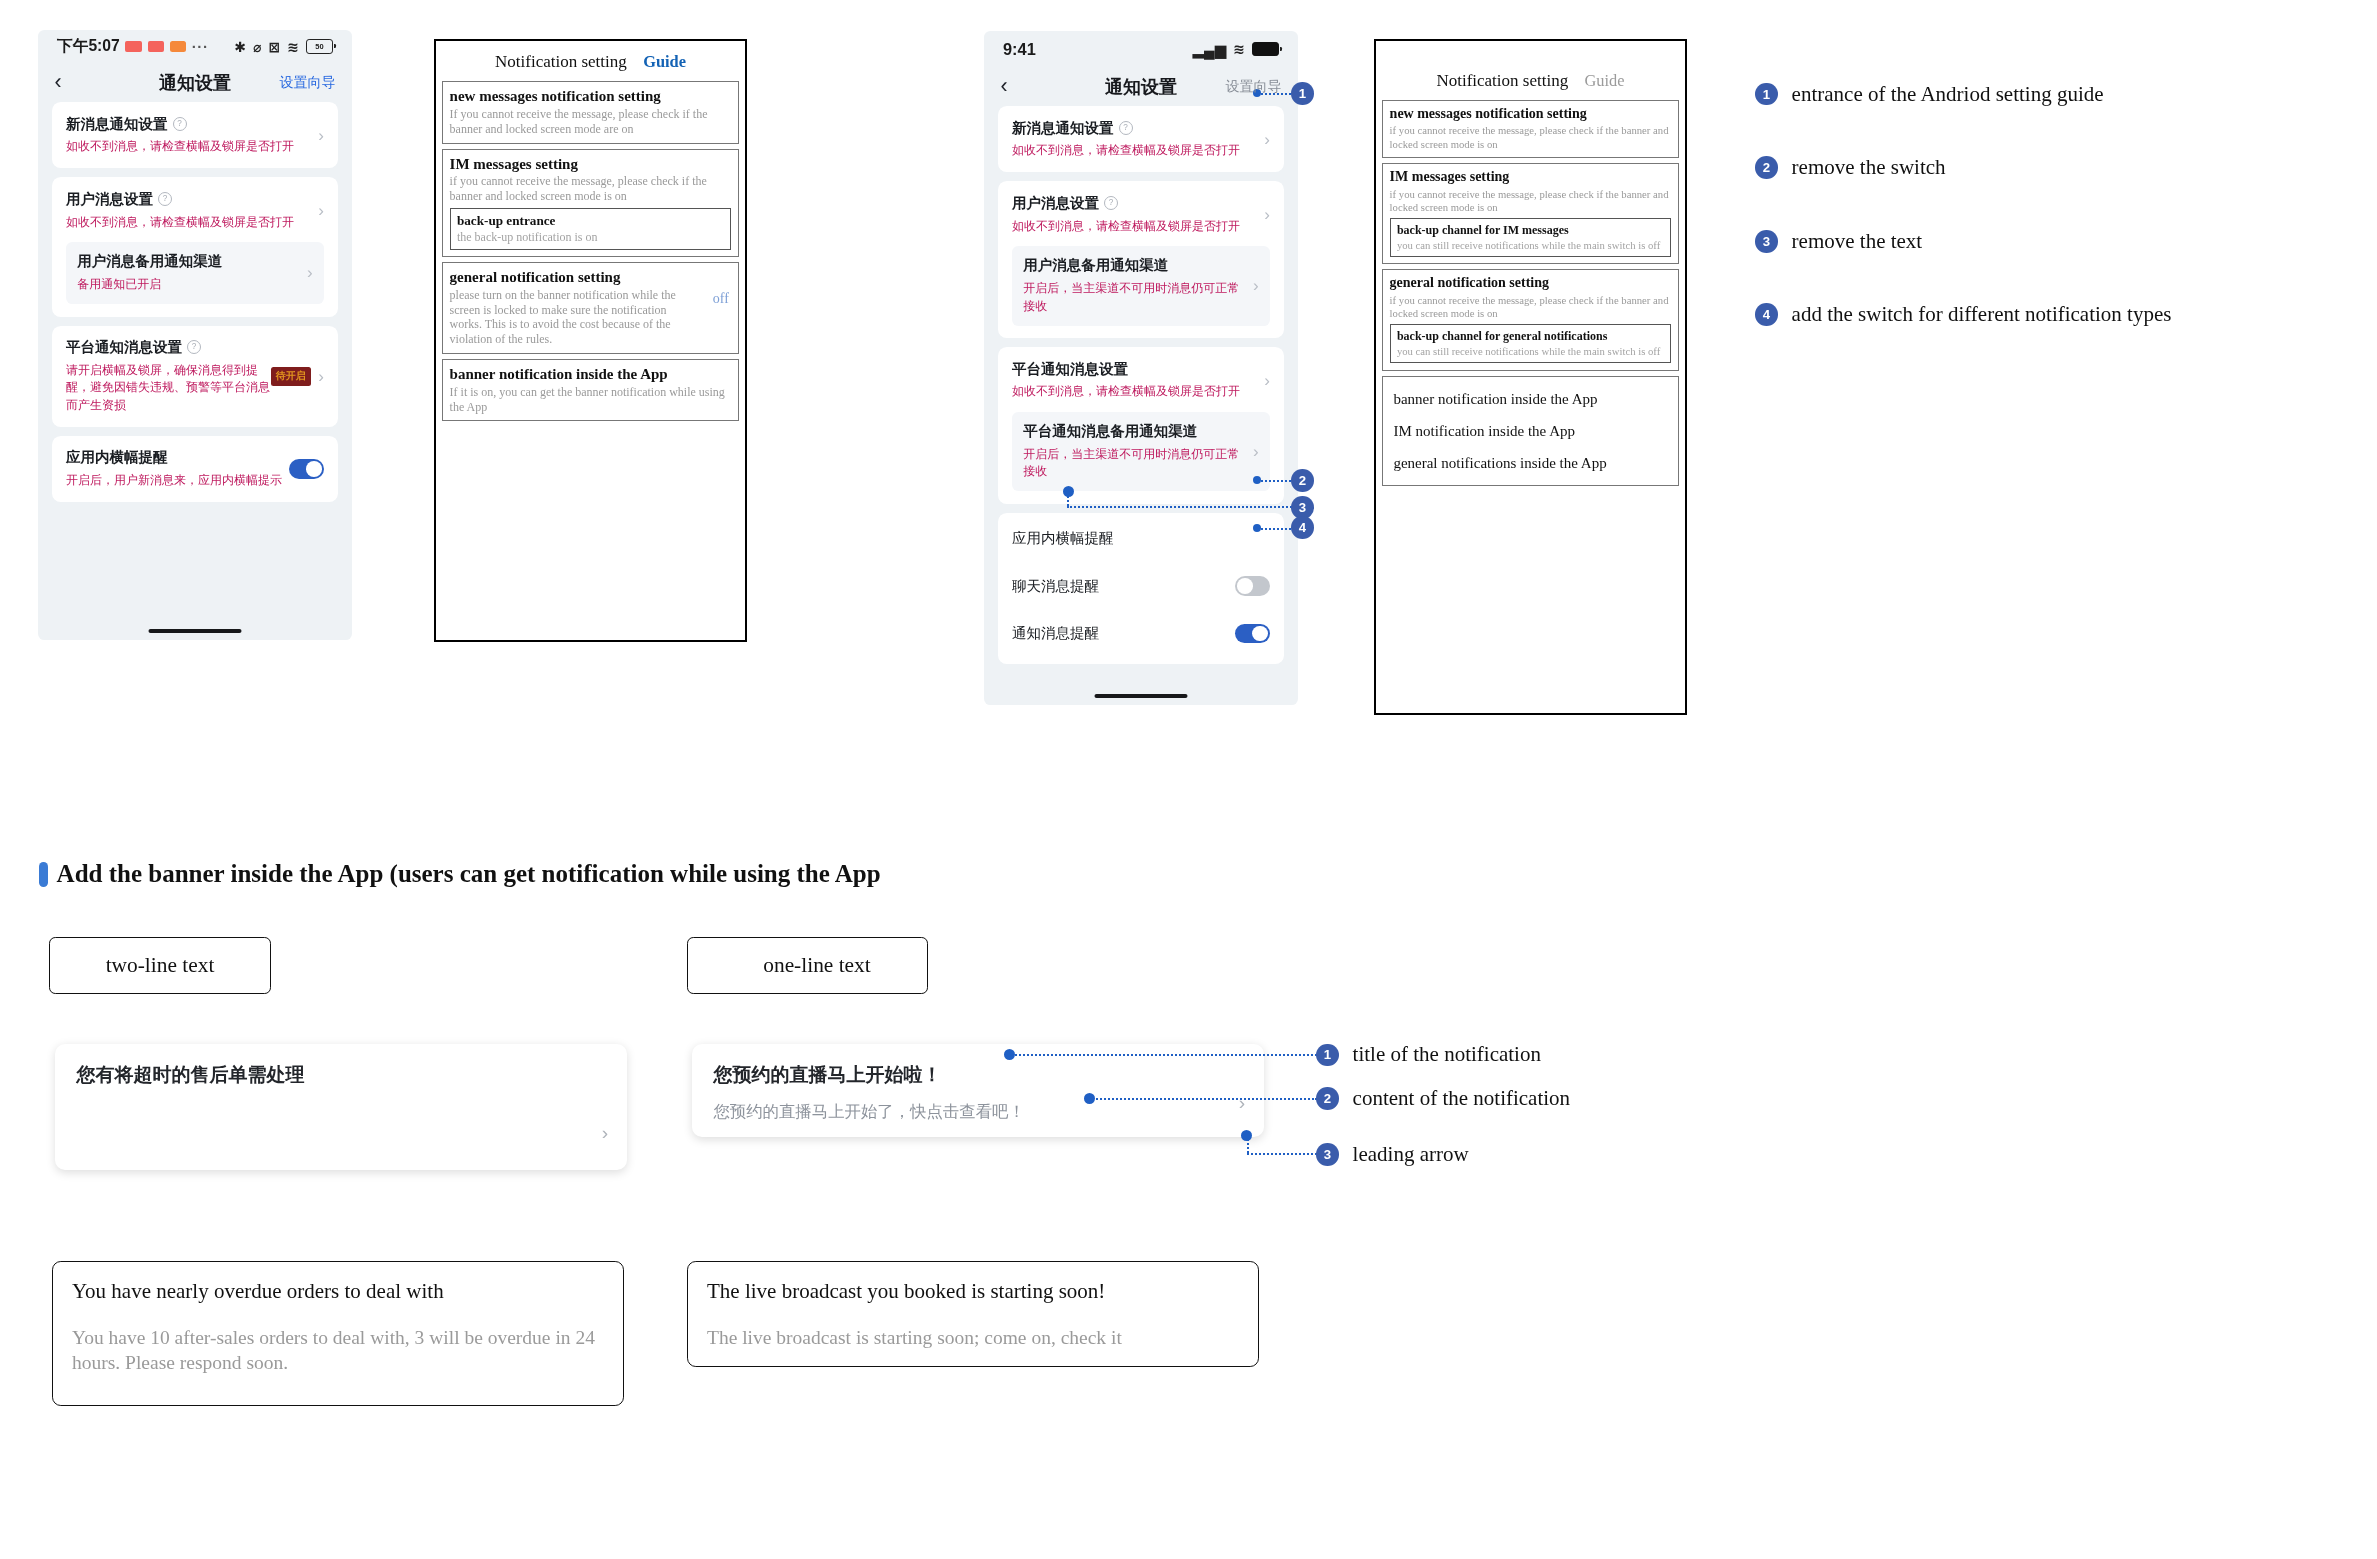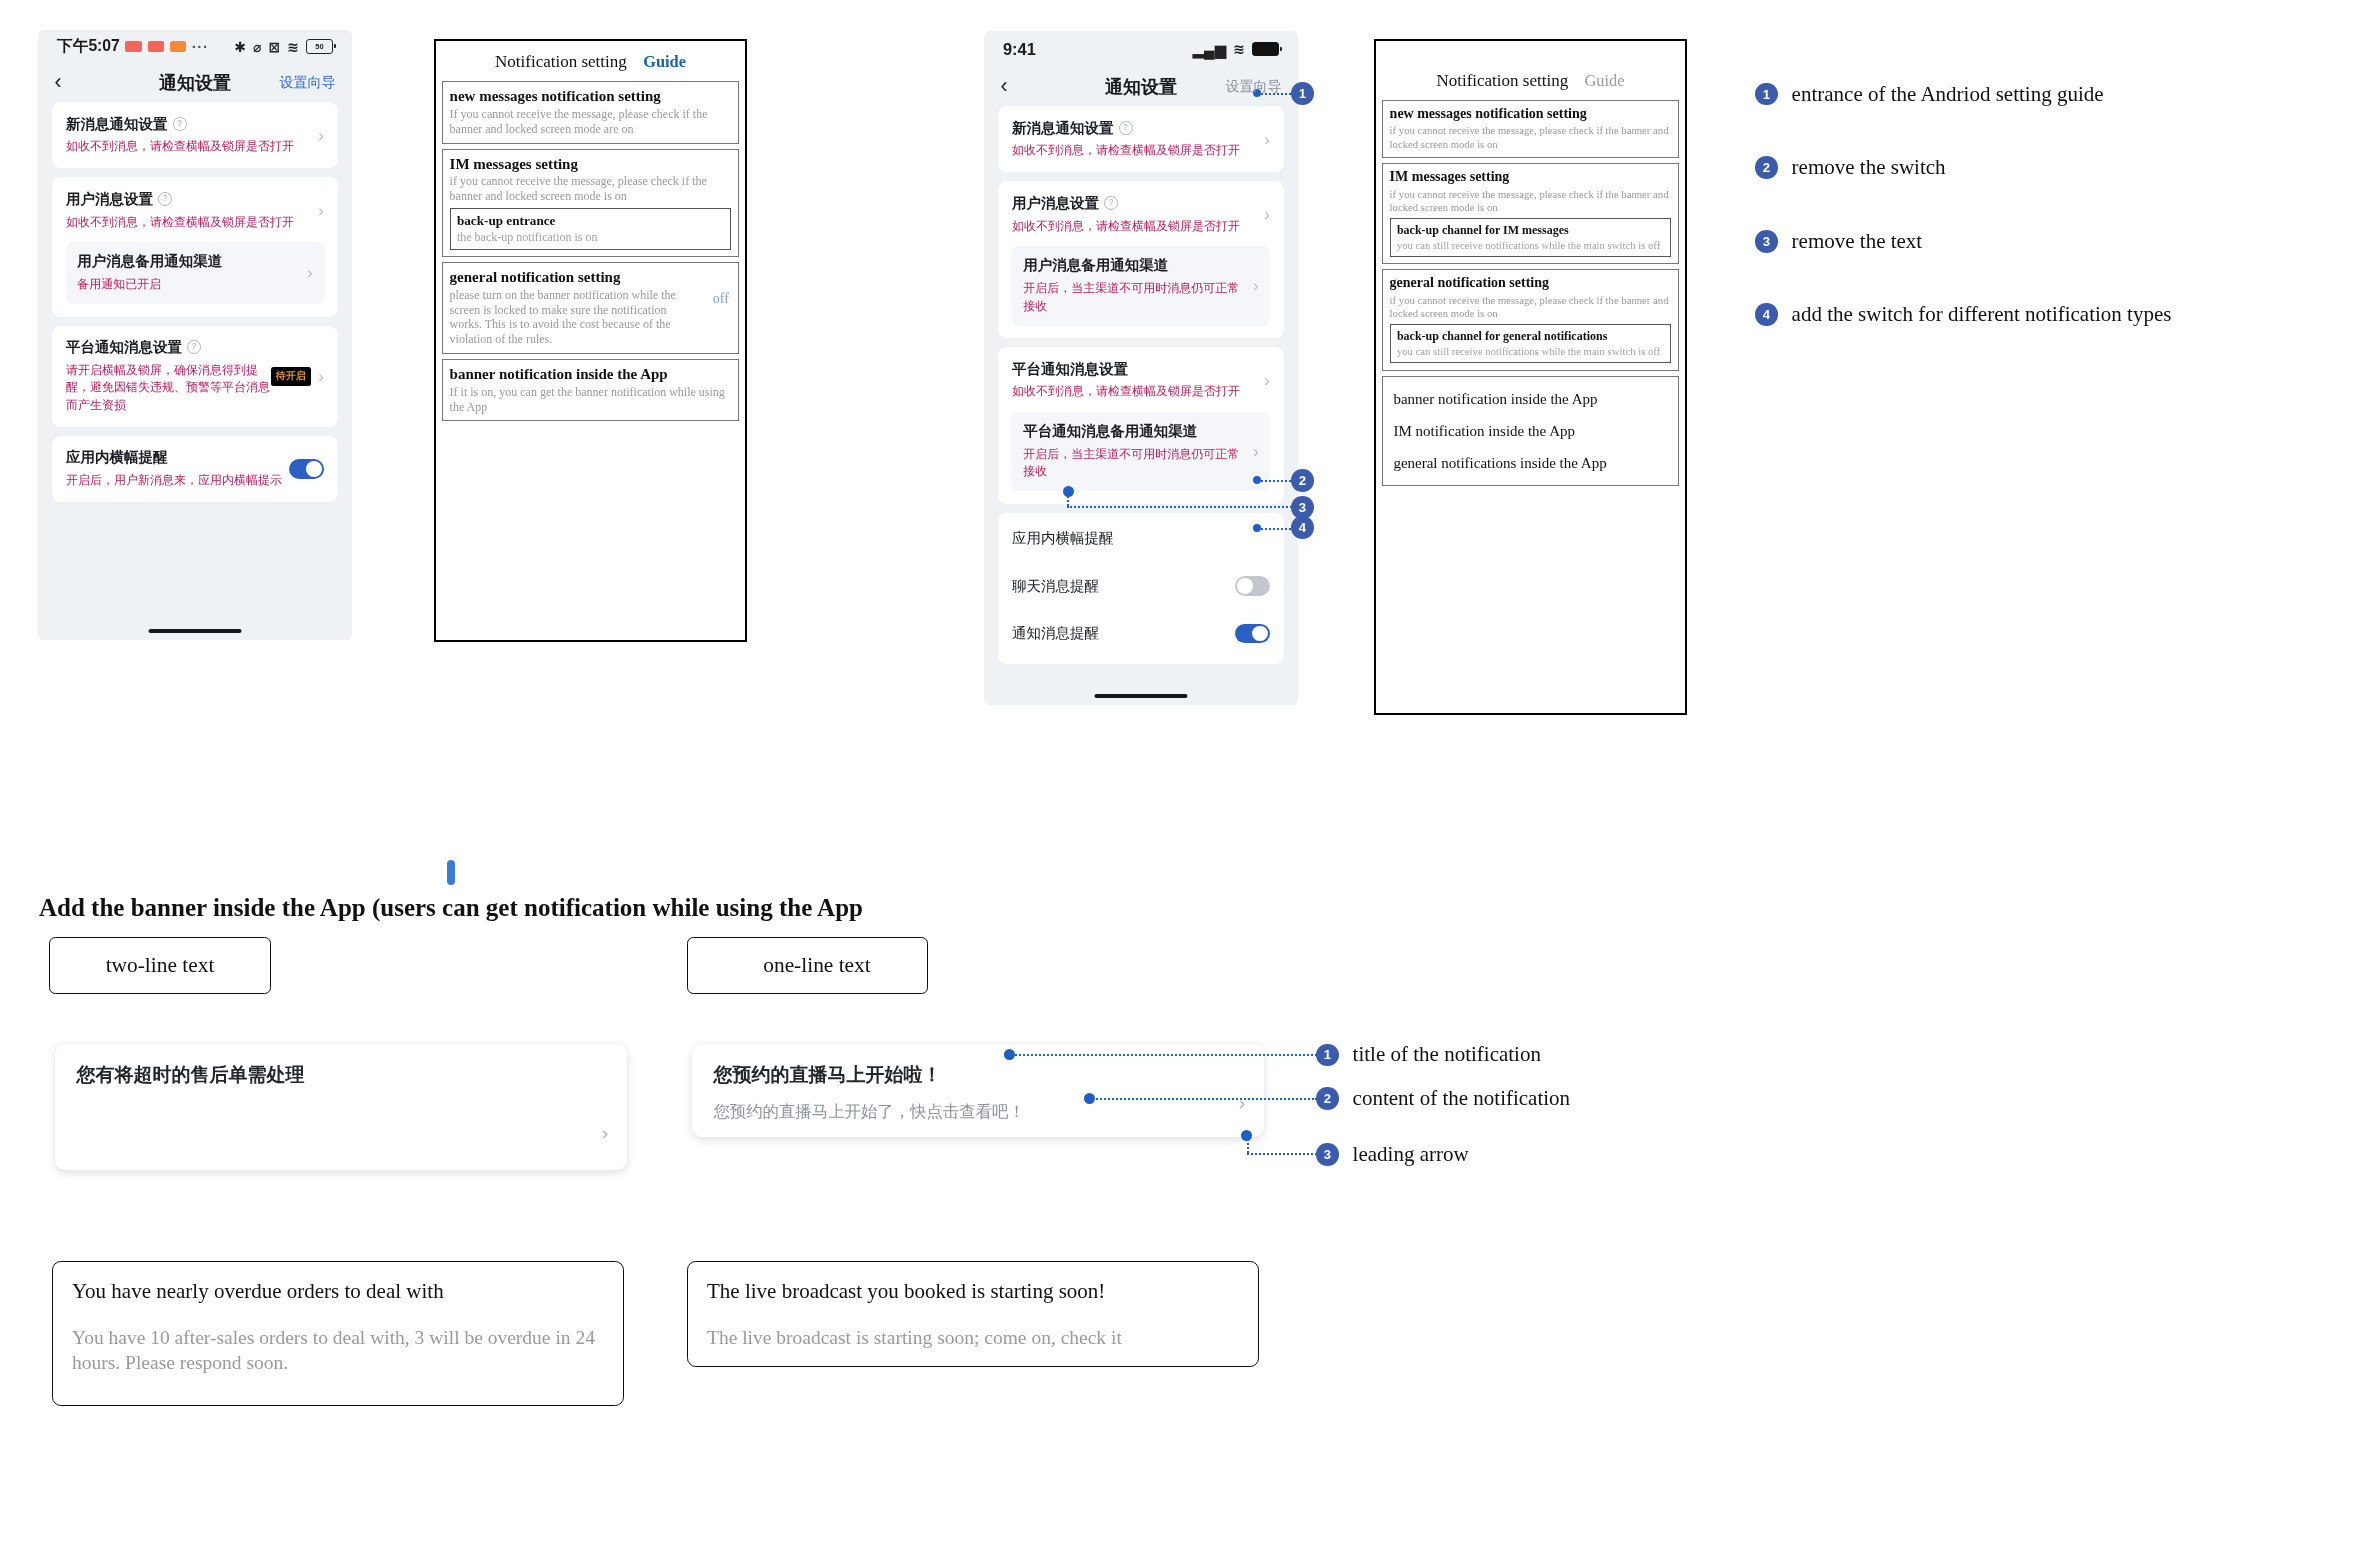--- a/index.html
+++ b/index.html
@@ -32,21 +32,21 @@
 
   .card{background:#fff;border-radius:8.8px;margin:0 14px 8.8px 14px;padding:12.6px 14px 12.6px 14px;position:relative;}
   .row{display:flex;align-items:flex-start;}
   .row-main{flex:1;}
   .r-title{font-size:14.5px;font-weight:700;color:#1a1d22;display:flex;align-items:center;gap:5px;line-height:1.25;}
   .qmark{display:inline-flex;align-items:center;justify-content:center;width:12px;height:12px;border:1px solid #b3b8c0;
          border-radius:50%;font-size:8.2px;color:#a9aeb6;font-weight:400;}
   .r-sub{font-size:12px;color:#be185d;margin-top:5.7px;line-height:1.45;}
   .chev{color:#b9bec6;font-size:17px;font-weight:300;align-self:center;margin-left:7.5px;line-height:1;}
   .subcard{background:#f4f6f9;border-radius:6.3px;margin-top:10.7px;padding:10.7px 11.3px;}
-  .badge-warn{background:#000000;color:#e2951f;font-size:10px;font-weight:700;border-radius:2.5px;
+  .badge-warn{background:#7f1d1d;color:#e2951f;font-size:10px;font-weight:700;border-radius:2.5px;
               padding:2.5px 5px;align-self:center;white-space:nowrap;}
   .switch{width:35px;height:19.5px;border-radius:10px;background:#2b5fc4;position:relative;flex:0 0 auto;align-self:center;}
   .switch .knob{position:absolute;top:1.9px;right:1.9px;width:15.7px;height:15.7px;border-radius:50%;background:#fff;}
   .switch.off{background:#c3c7cd;}
   .switch.off .knob{right:auto;left:1.9px;}
   .simple-row{display:flex;align-items:center;padding:14px 0;}
   .simple-row .lbl{font-size:14.5px;color:#1a1d22;flex:1;}
   .homebar{position:absolute;bottom:7.5px;left:50%;transform:translateX(-50%);
            width:93px;height:3.8px;border-radius:2.5px;background:#17181a;}
 
@@ -383,21 +383,21 @@
   <div class="leg-item" style="top:160px;">
     <span class="bub" style="position:relative;left:0;top:0;">3</span>
     <span class="leg-text">remove the text</span>
   </div>
   <div class="leg-item" style="top:233px;">
     <span class="bub" style="position:relative;left:0;top:0;">4</span>
     <span class="leg-text">add the switch for different notification types</span>
   </div>
 </div>
 
-<div class="sec-head" style="left:39px;top:860px;flex-direction:column;">
+<div class="sec-head" style="left:39px;top:860px;">
   <span class="sec-bar"></span>
   <span class="sec-title">Add the banner inside the App (users can get notification while using the App</span>
 </div>
 
 <div class="tagbox" style="left:49px;top:937px;width:220px;height:55px;">
   <span>two-line text</span>
 </div>
 <div class="tagbox" style="left:687px;top:937px;width:220px;height:55px;padding-left:19px;">
   <span>one-line text</span>
 </div>

